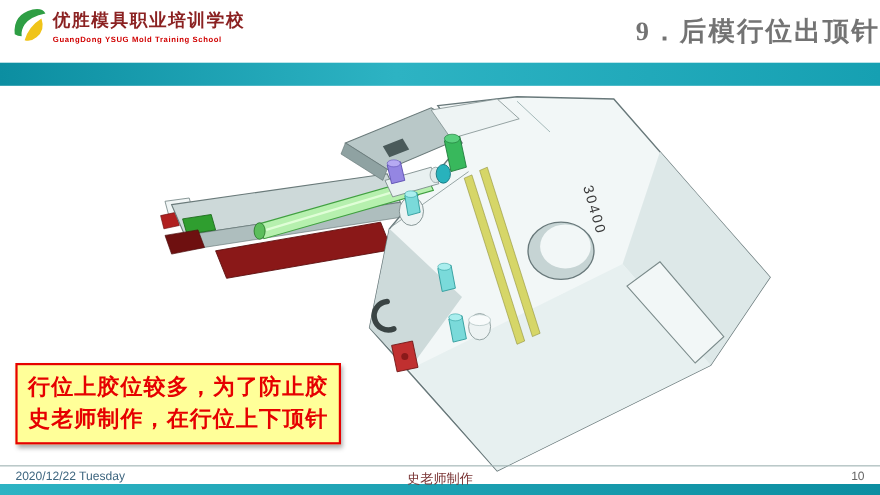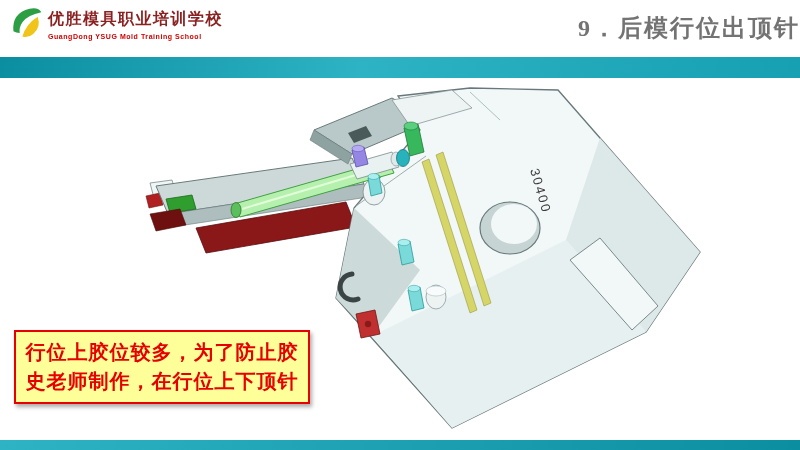--- a/index.html
+++ b/index.html
@@ -117,15 +117,20 @@
       <circle cx="368" cy="324" r="3.2" fill="#8a1a1a"></circle>
       <path d="M352,274 A13,13 0 1,0 358,299" stroke="#3a4444" stroke-width="5" fill="none" stroke-linecap="round"></path>
     </g>
   </svg>
 
   <div class="callout">
     <div class="callout-line">行位上胶位较多，为了防止胶</div>
     <div class="callout-line">史老师制作，在行位上下顶针</div>
   </div>
 
+  <div class="footer">
+    <span class="footer-date">2020/12/22 Tuesday</span>
+    <span class="footer-credit">史老师制作</span>
+    <span class="footer-page">10</span>
+  </div>
 
   <div class="bar bar-bottom"></div>
 </div>
 
 </body></html>

